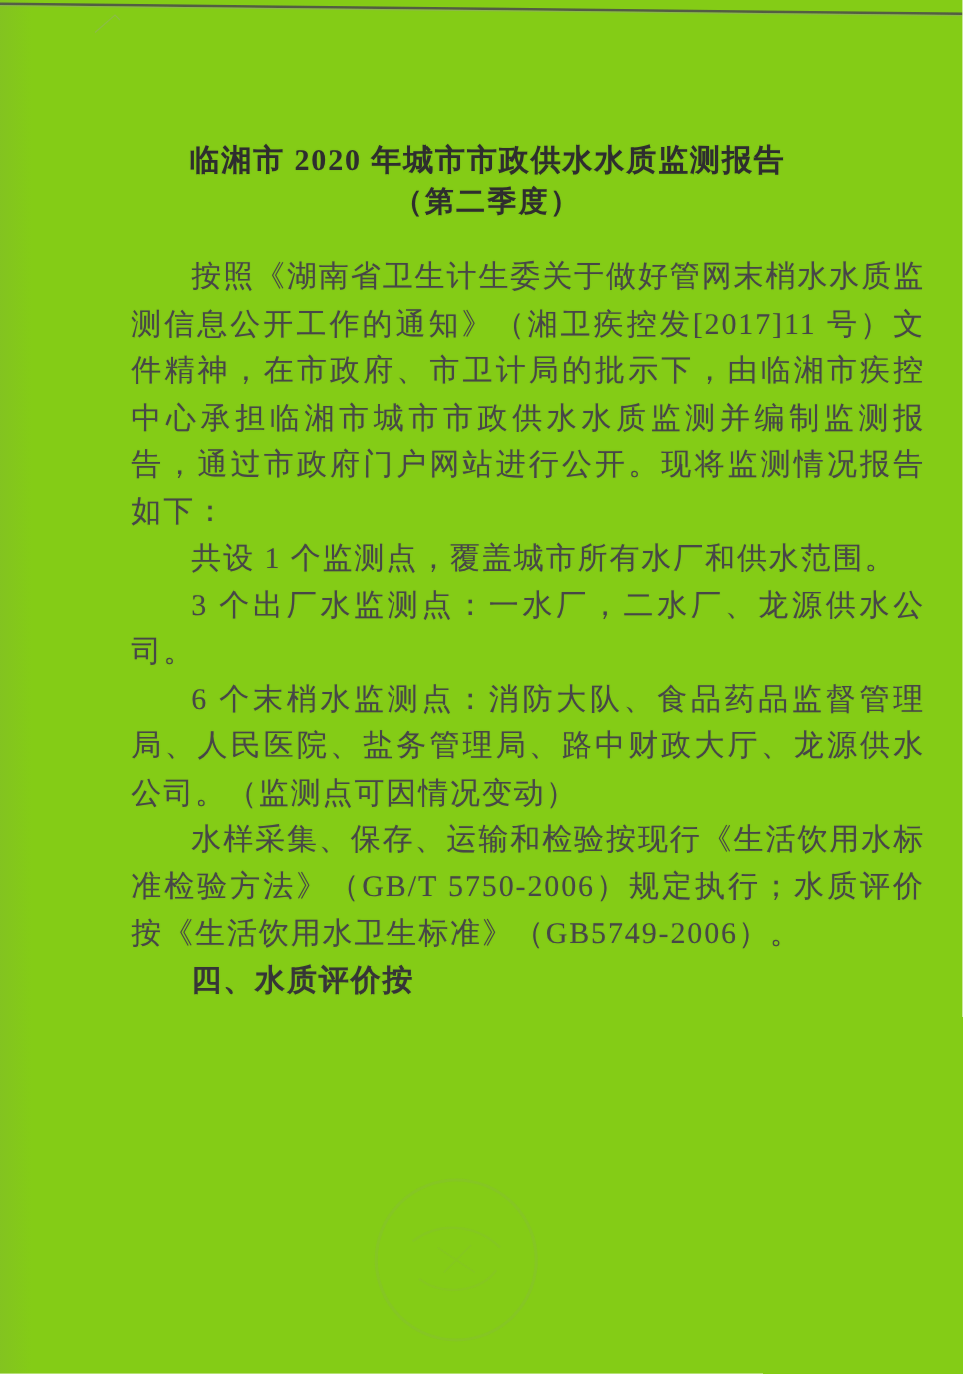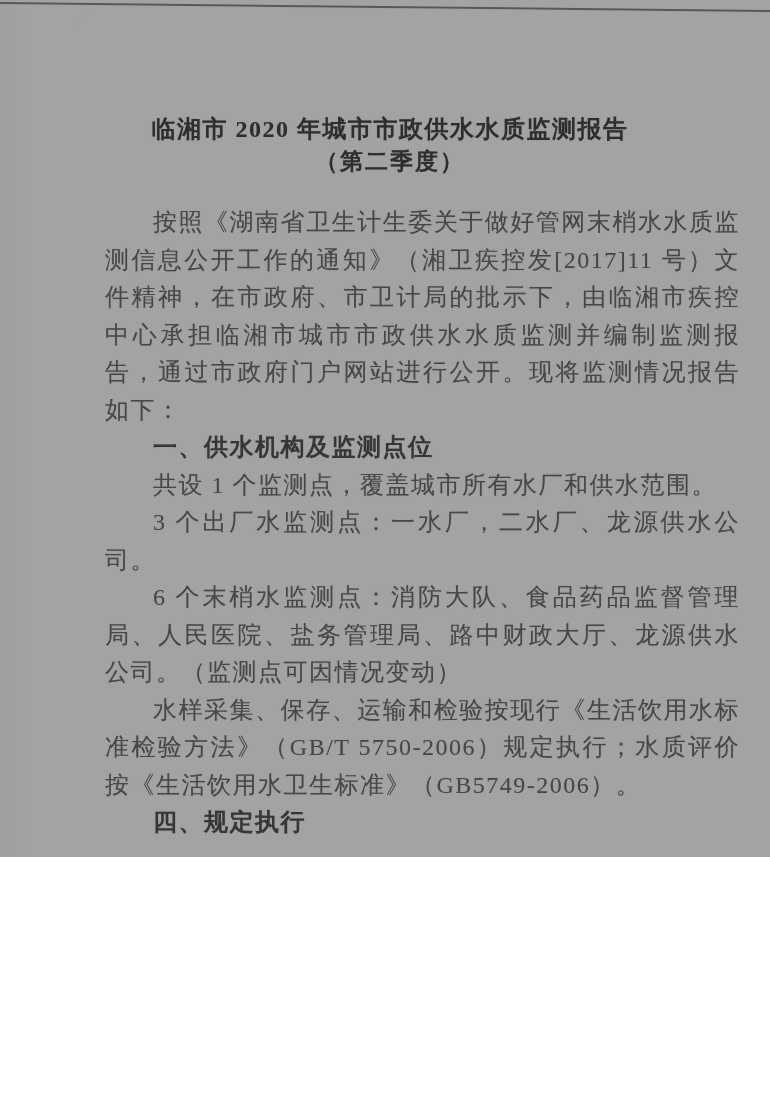--- a/index.html
+++ b/index.html
@@ -3,22 +3,22 @@
 <meta charset="utf-8">
 <style>
   html, body {
     margin: 0;
     padding: 0;
     background: #ffffff;
   }
   .page {
     position: relative;
     width: 770px;
-    height: 857px;
-    background: #a3a3a3;
+    height: 1099px;
+    background: #84cc16;
     overflow: hidden;
     font-family: "Liberation Serif", "DejaVu Serif", serif;
   }
   
   .scan-edge-top {
     position: absolute;
     top: 0; left: 0;
     width: 770px; height: 18px;
     pointer-events: none;
   }
@@ -109,26 +109,25 @@
 
   <div class="content">
 
     <div class="title-block">
       <div class="doc-title">临湘市 2020 年城市市政供水水质监测报告</div>
       <div class="doc-subtitle">（第二季度）</div>
     </div>
 
     <div class="body-text">
       <p>按照《湖南省卫生计生委关于做好管网末梢水水质监测信息公开工作的通知》（湘卫疾控发[2017]11 号）文件精神，在市政府、市卫计局的批示下，由临湘市疾控中心承担临湘市城市市政供水水质监测并编制监测报告，通过市政府门户网站进行公开。现将监测情况报告如下：</p>
-      <p class="heading">一、供水机构及监测点位</p>
       <p>共设 1 个监测点，覆盖城市所有水厂和供水范围。</p>
       <p>3 个出厂水监测点：一水厂，二水厂、龙源供水公司。</p>
       <p>6 个末梢水监测点：消防大队、食品药品监督管理局、人民医院、盐务管理局、路中财政大厅、龙源供水公司。（监测点可因情况变动）</p>
       <p>水样采集、保存、运输和检验按现行《生活饮用水标准检验方法》（GB/T 5750-2006）规定执行；水质评价按《生活饮用水卫生标准》（GB5749-2006）。</p>
-      <p class="heading">四、规定执行</p>
+      <p class="heading">四、水质评价按</p>
     </div>
 
   </div>
 
   <svg class="stamp-ghost" viewBox="0 0 140 140" xmlns="http://www.w3.org/2000/svg">
     <circle cx="70" cy="70" r="64" fill="none" stroke="#8c918a" stroke-width="2.5" opacity="0.13"></circle>
     <path d="M35 55 C 55 40, 85 40, 105 60" fill="none" stroke="#8c918a" stroke-width="2" opacity="0.10"></path>
     <path d="M40 85 C 60 100, 90 95, 102 78" fill="none" stroke="#8c918a" stroke-width="2" opacity="0.09"></path>
     <path d="M55 60 L 85 80 M60 80 L 82 58" stroke="#8c918a" stroke-width="1.5" opacity="0.08" fill="none"></path>
   </svg>

